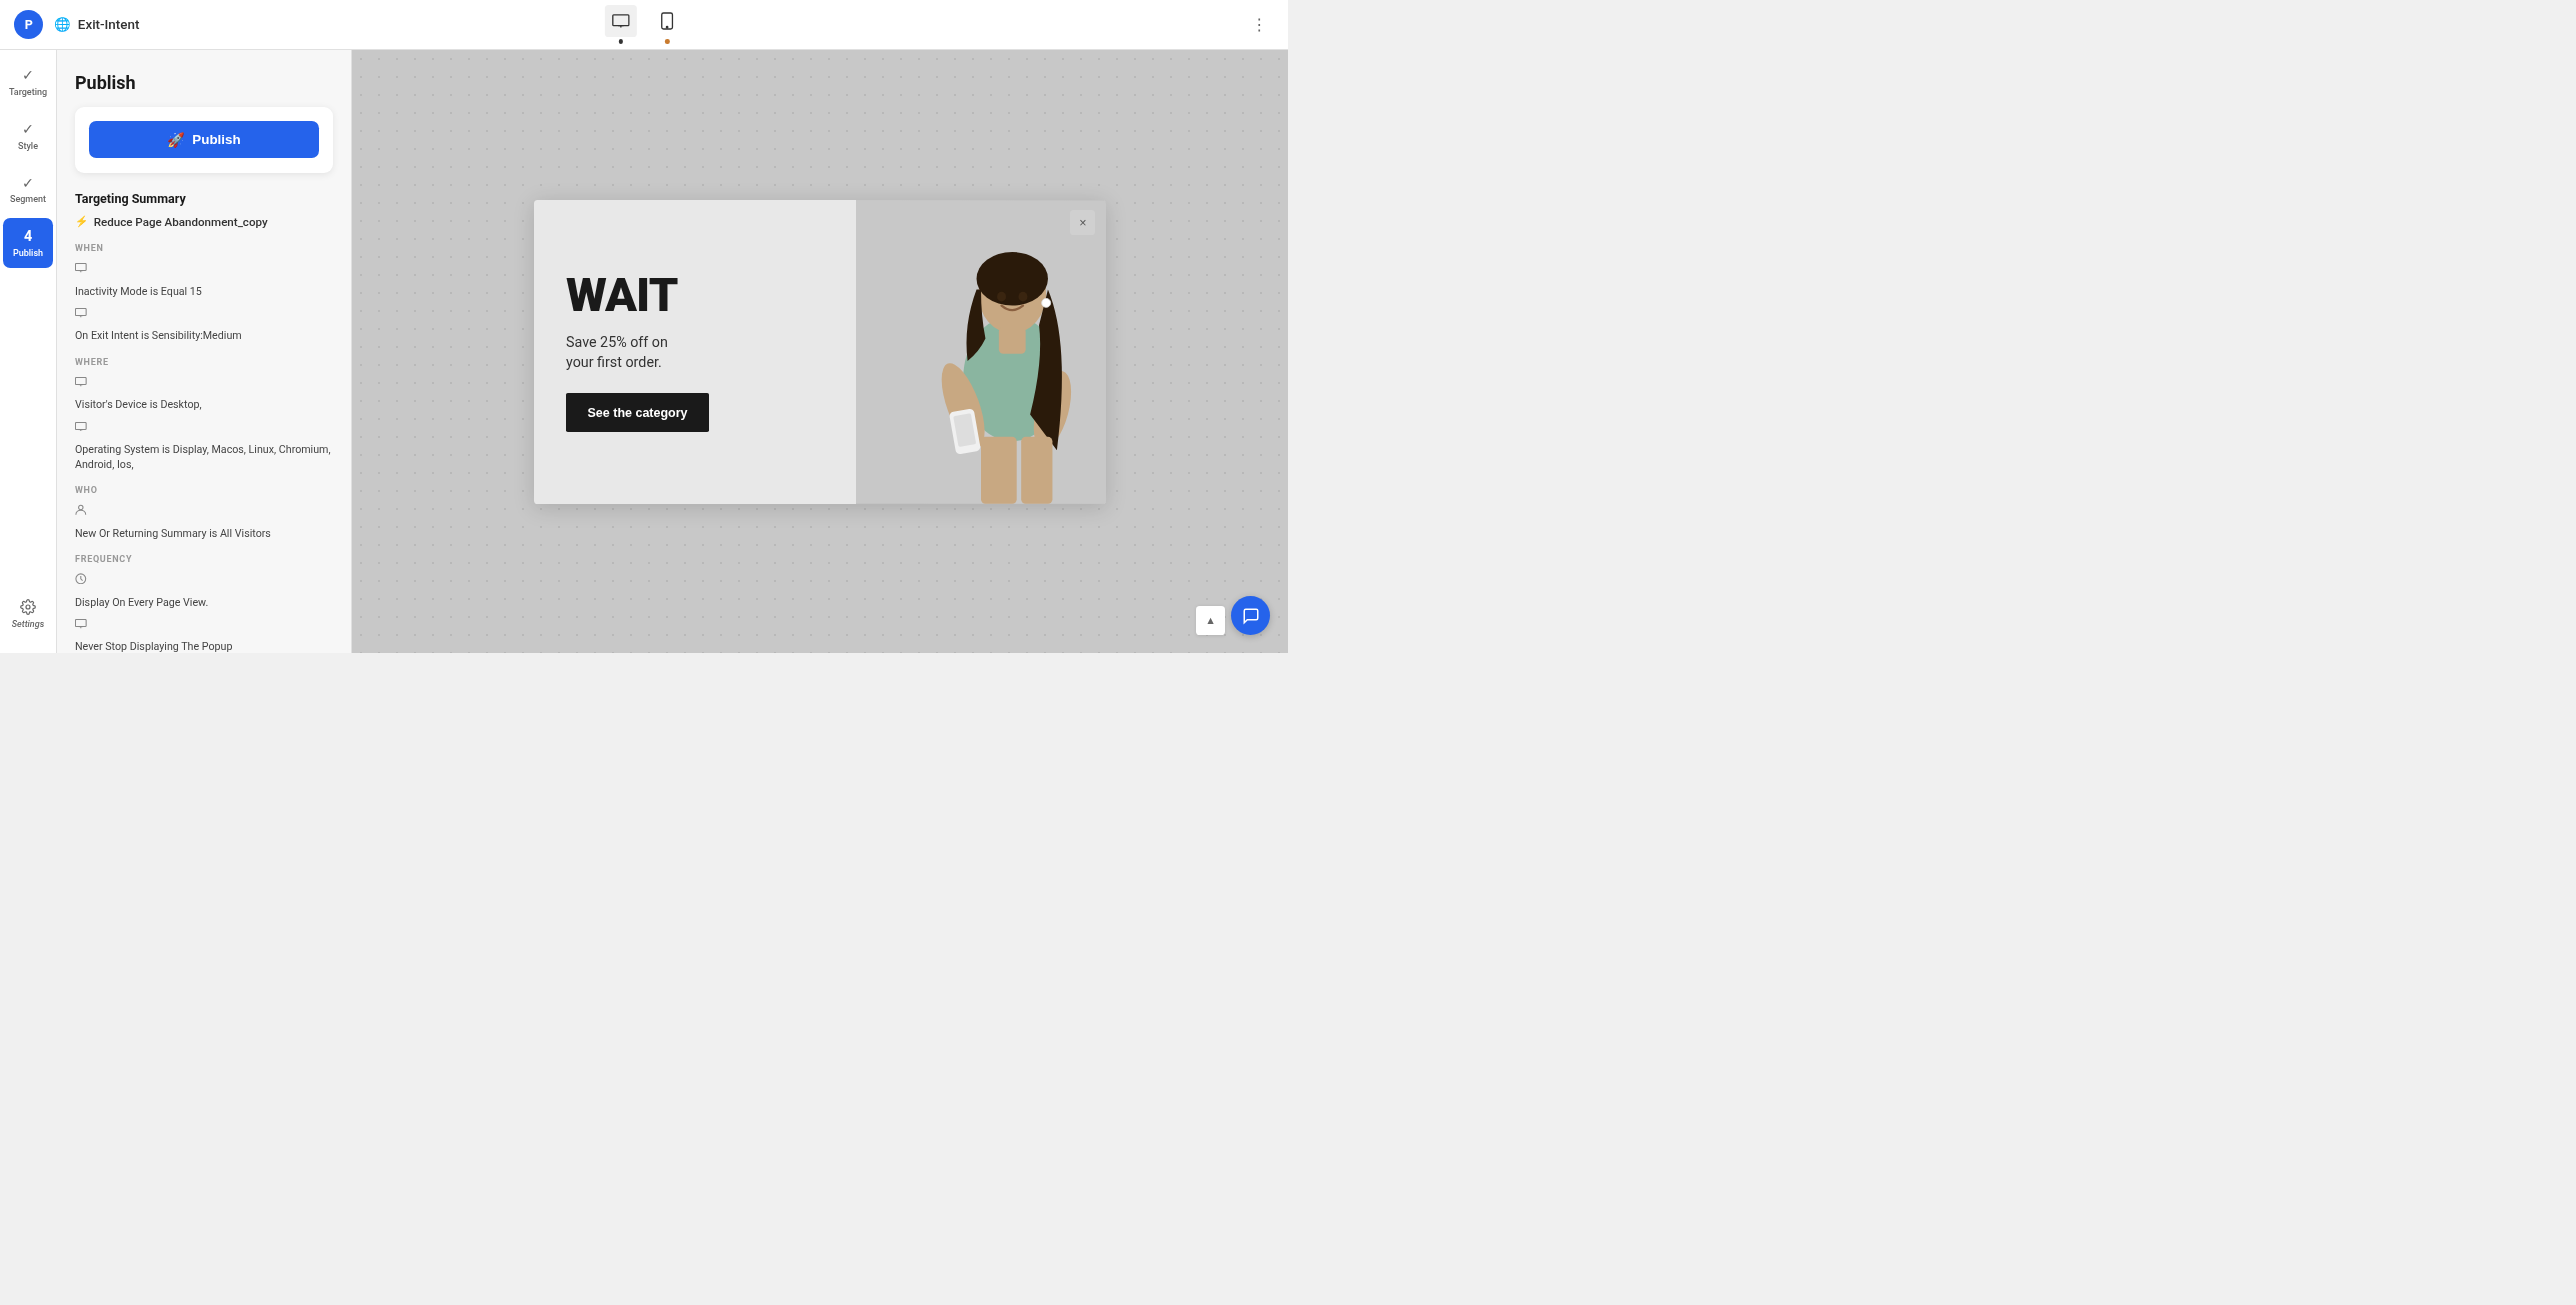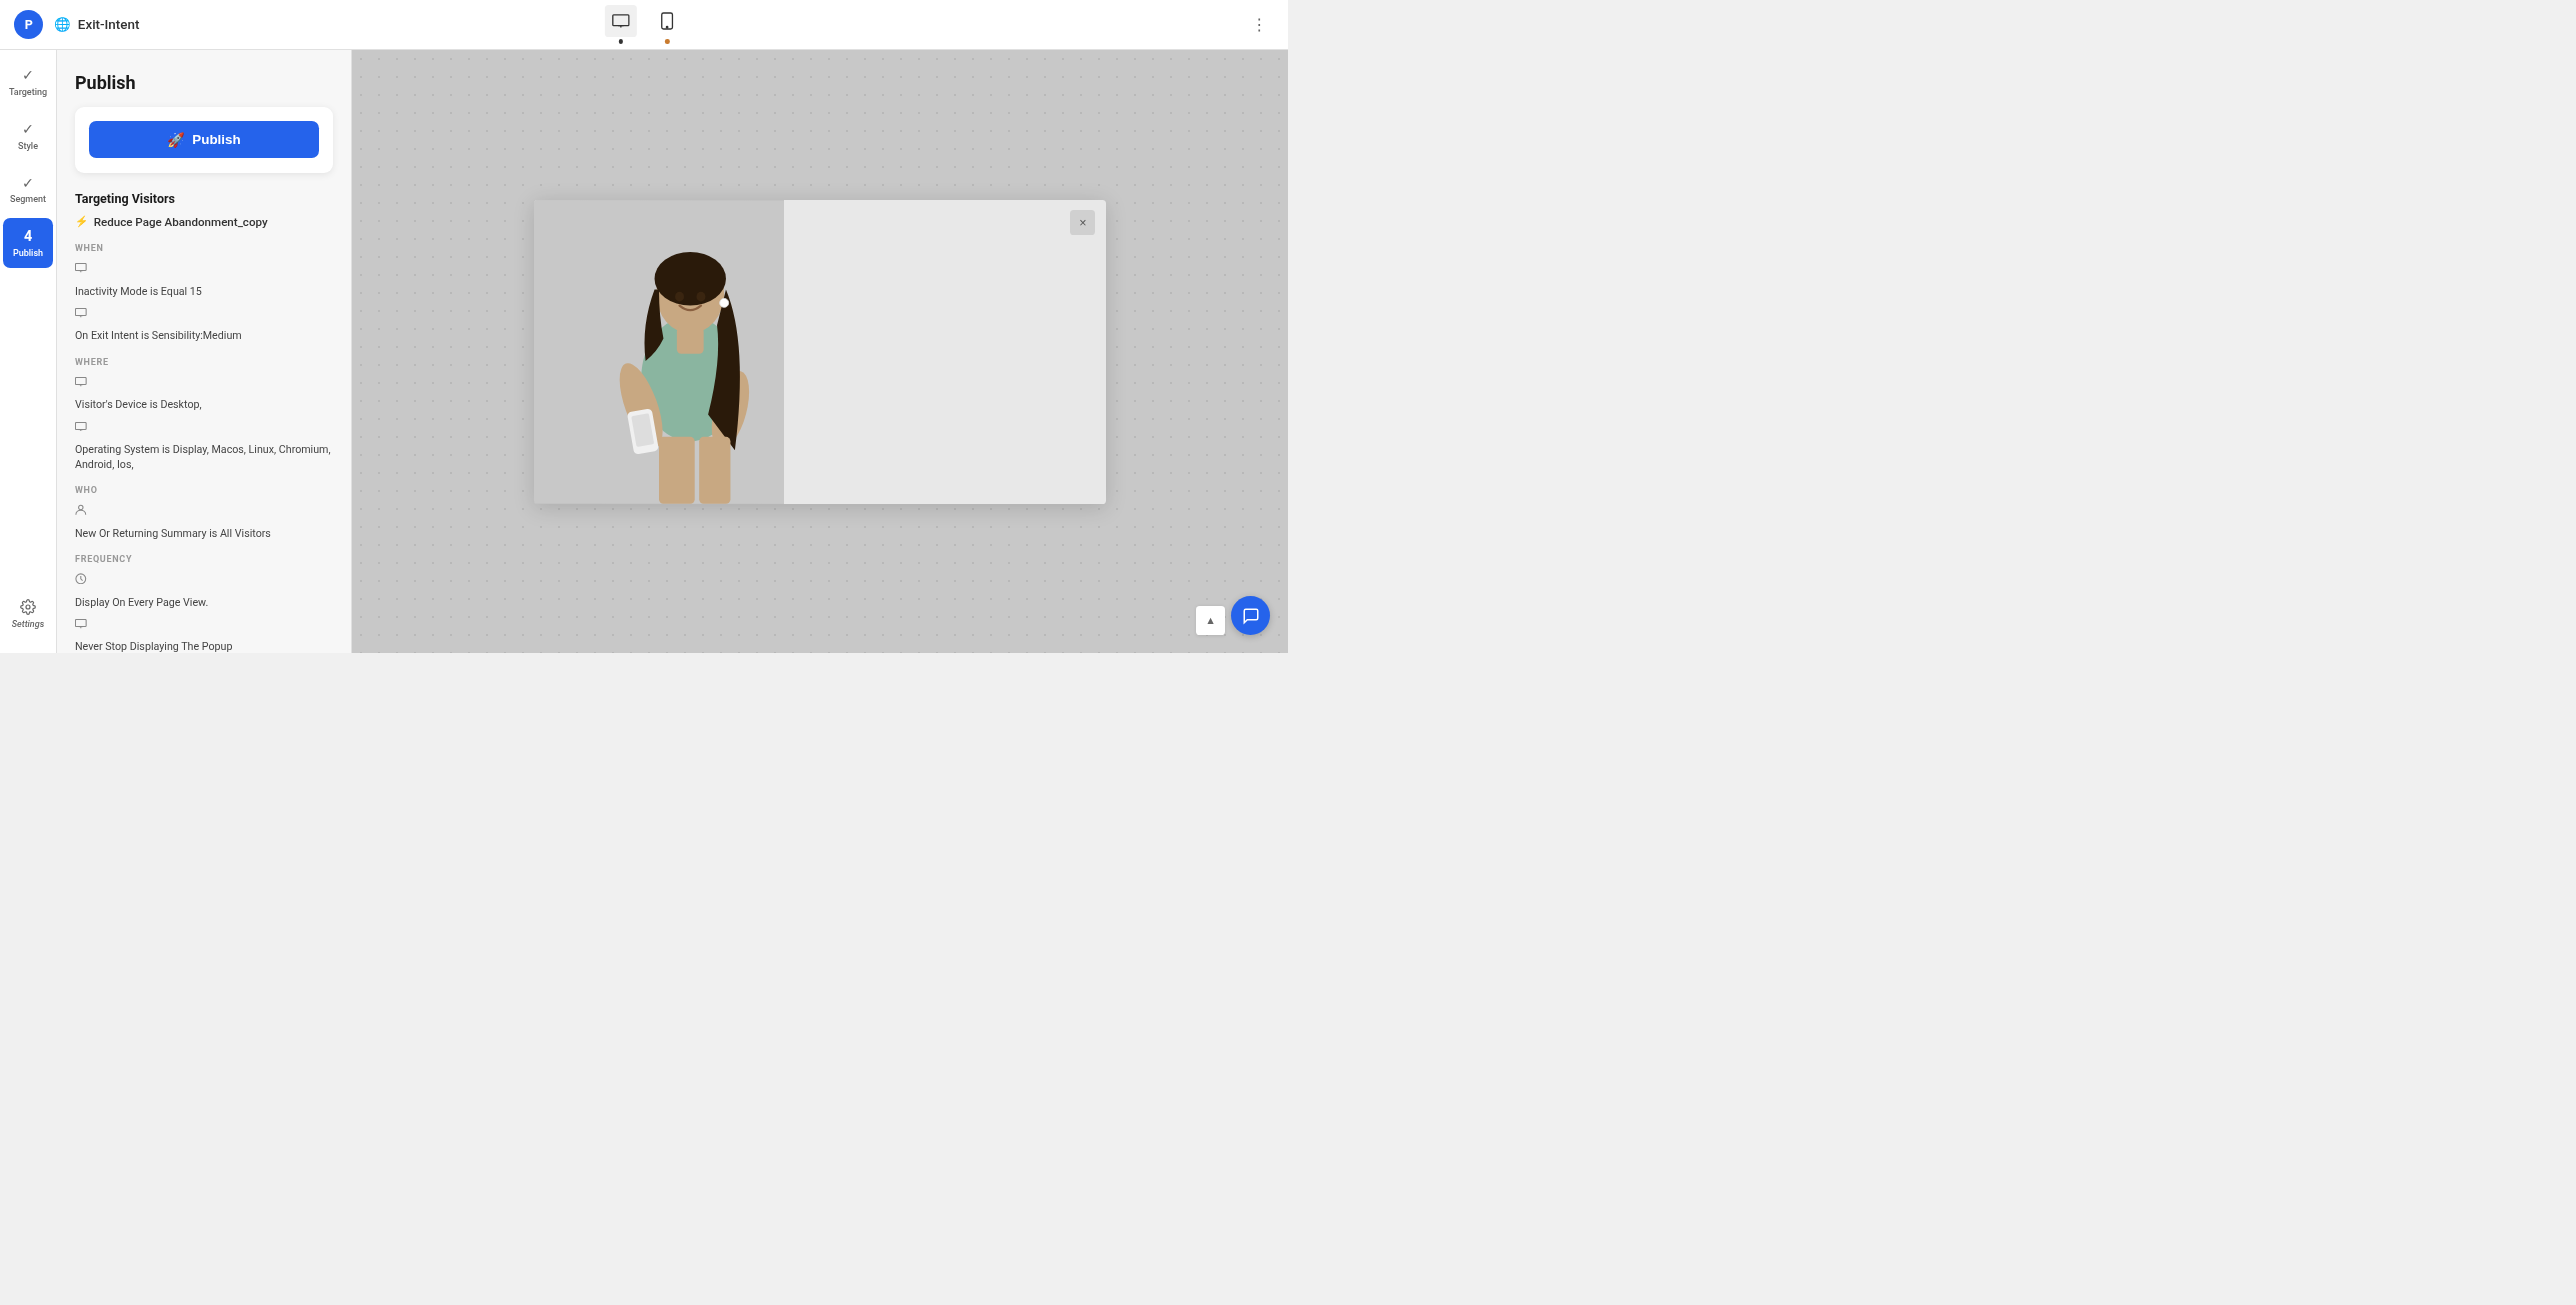--- a/index.html
+++ b/index.html
@@ -422,21 +422,21 @@
     <h1 class="panel-title">Publish</h1>
 
     <div class="publish-btn-wrap">
       <button class="publish-btn">
         <span class="rocket-icon">🚀</span>
         <span>Publish</span>
       </button>
     </div>
 
     <div class="targeting-section">
-      <div class="targeting-title">Targeting Visitors</div>
+      <div class="targeting-title">Targeting Summary</div>
       <div class="targeting-campaign">
         <span class="lightning-icon">⚡</span>
         <span>Reduce Page Abandonment_copy</span>
       </div>
     </div>
 
     <div class="targeting-section">
       <div class="section-label">WHEN</div>
       <div class="targeting-item">
         <span class="targeting-item-icon">
@@ -521,20 +521,27 @@
     </div>
   </div>
 
   <div class="preview-area">
 
     <div class="popup-modal">
       <button class="popup-close">
         <span>×</span>
       </button>
 
+      <div class="popup-content">
+        <h2 class="popup-heading">WAIT</h2>
+        <p class="popup-subtext">Save 25% off on<br>your first order.</p>
+        <button class="popup-cta">
+          <span>See the category</span>
+        </button>
+      </div>
 
       <div class="popup-image-area">
 
         <div class="popup-image-placeholder">
           <svg width="250" height="304" viewBox="0 0 280 340" xmlns="http://www.w3.org/2000/svg">
 
             <rect width="280" height="340" fill="#c8c8c8"></rect>
 
             <ellipse cx="175" cy="200" rx="55" ry="70" fill="#8ab5a0"></ellipse>
 

